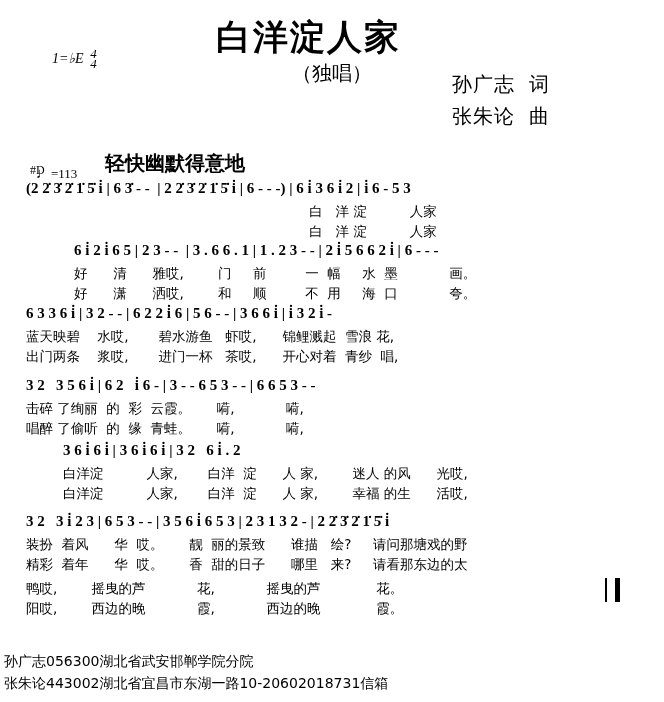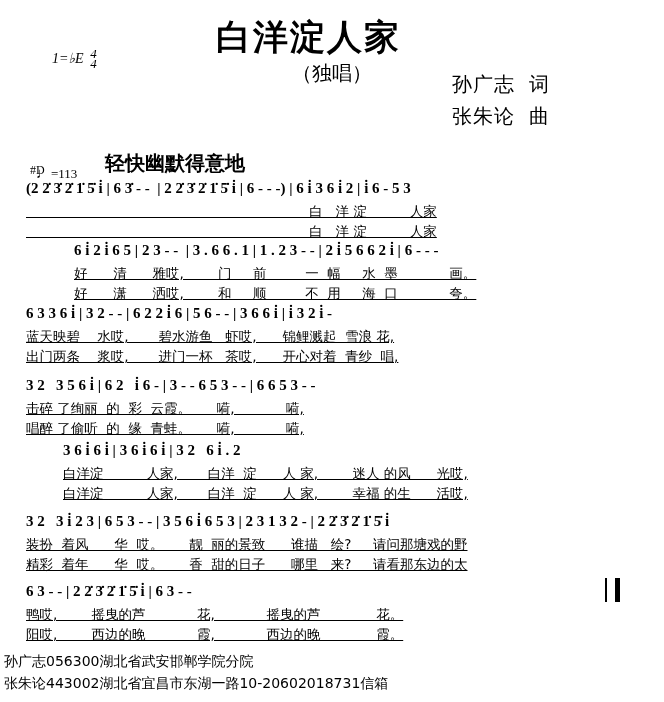--- a/index.html
+++ b/index.html
@@ -115,21 +115,20 @@
     height: 26px;
     line-height: 26px;
   }
   .lyric {
     font-family: "DejaVu Sans", sans-serif;
     font-size: 13.5px;
     white-space: pre;
     height: 20px;
     line-height: 20px;
     letter-spacing: 0px;
-    text-decoration: underline;
   }
   .barline-end {
     position: absolute;
     right: 22px;
     top: 0;
     width: 8px;
     height: 24px;
     border-left: 2px solid #000;
     border-right: 5px solid #000;
   }
@@ -206,21 +205,20 @@
     <div class="lyric">白洋淀          人家,       白洋  淀      人 家,        幸福 的生      活哎,</div>
   </div>
 
   <div class="system" style="top:508px;">
     <div class="notes">3 2   3 i̇ 2 3 | 6 5 3 - - | 3 5 6 i̇ 6 5 3 | 2 3 1 3 2 - | 2 2̇ 3̇ 2̇ 1̇ 5̇ i̇</div>
     <div class="lyric">装扮  着风      华  哎。      靓  丽的景致      谁描   绘?     请问那塘戏的野</div>
     <div class="lyric">精彩  着年      华  哎。      香  甜的日子      哪里   来?     请看那东边的太</div>
   </div>
 
   <div class="system" style="top:578px;">
-    <div class="notes">6 3 - - | 2 2̇ 3̇ 2̇ 1̇ 5̇ i̇ | 6 3 - -</div>
     <div class="barline-end"></div>
     <div class="lyric">鸭哎,        摇曳的芦            花,            摇曳的芦             花。</div>
     <div class="lyric">阳哎,        西边的晚            霞,            西边的晚             霞。</div>
   </div>
 
   <div class="footer" style="top:650px;">
     <div>孙广志056300湖北省武安邯郸学院分院</div>
     <div>张朱论443002湖北省宜昌市东湖一路10-20602018731信箱</div>
   </div>
 

